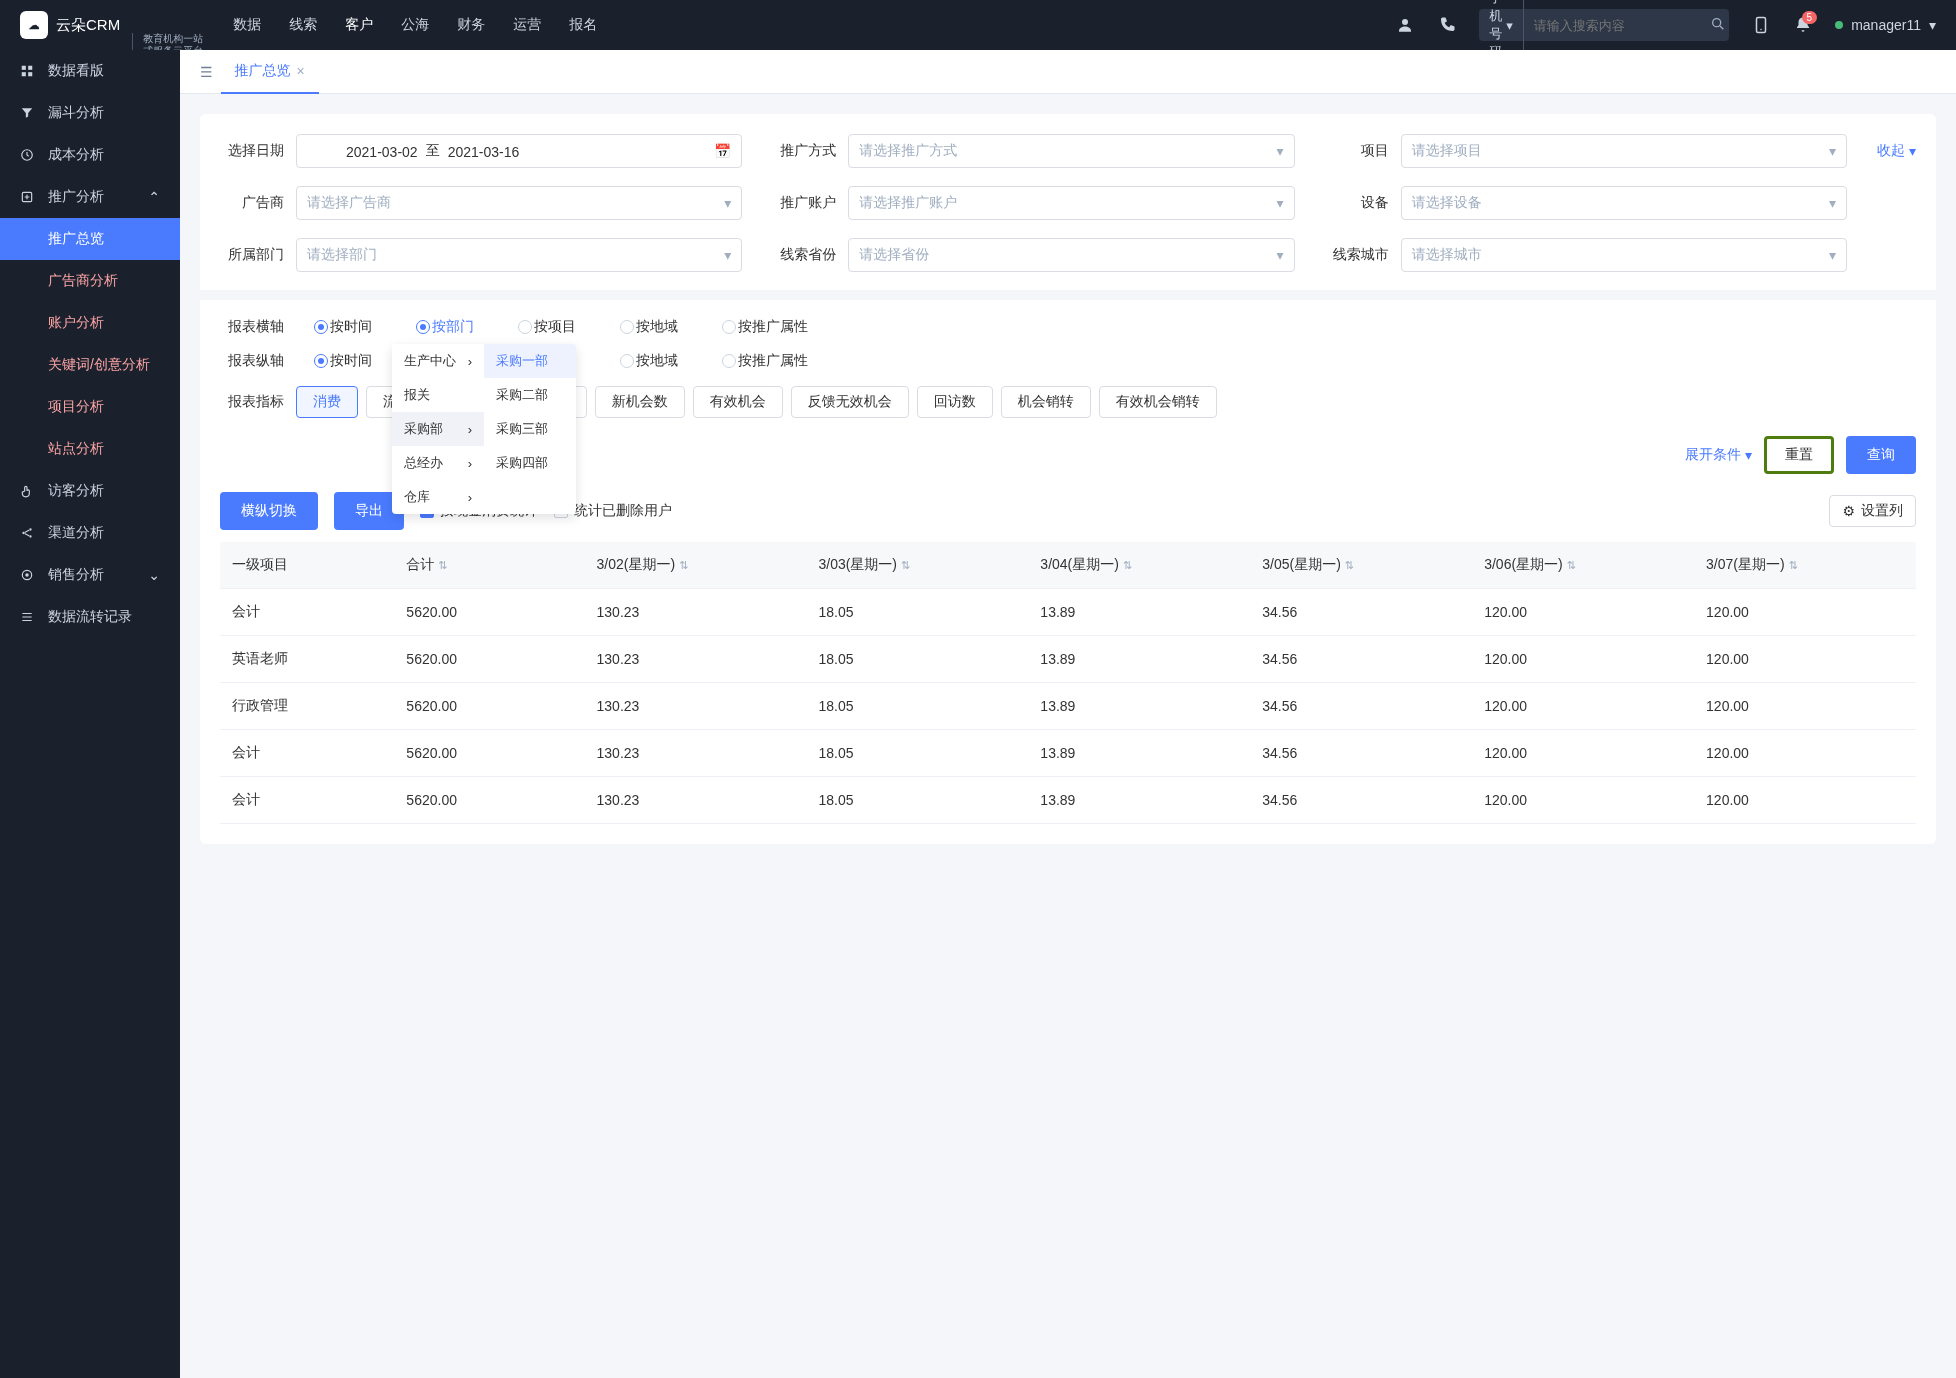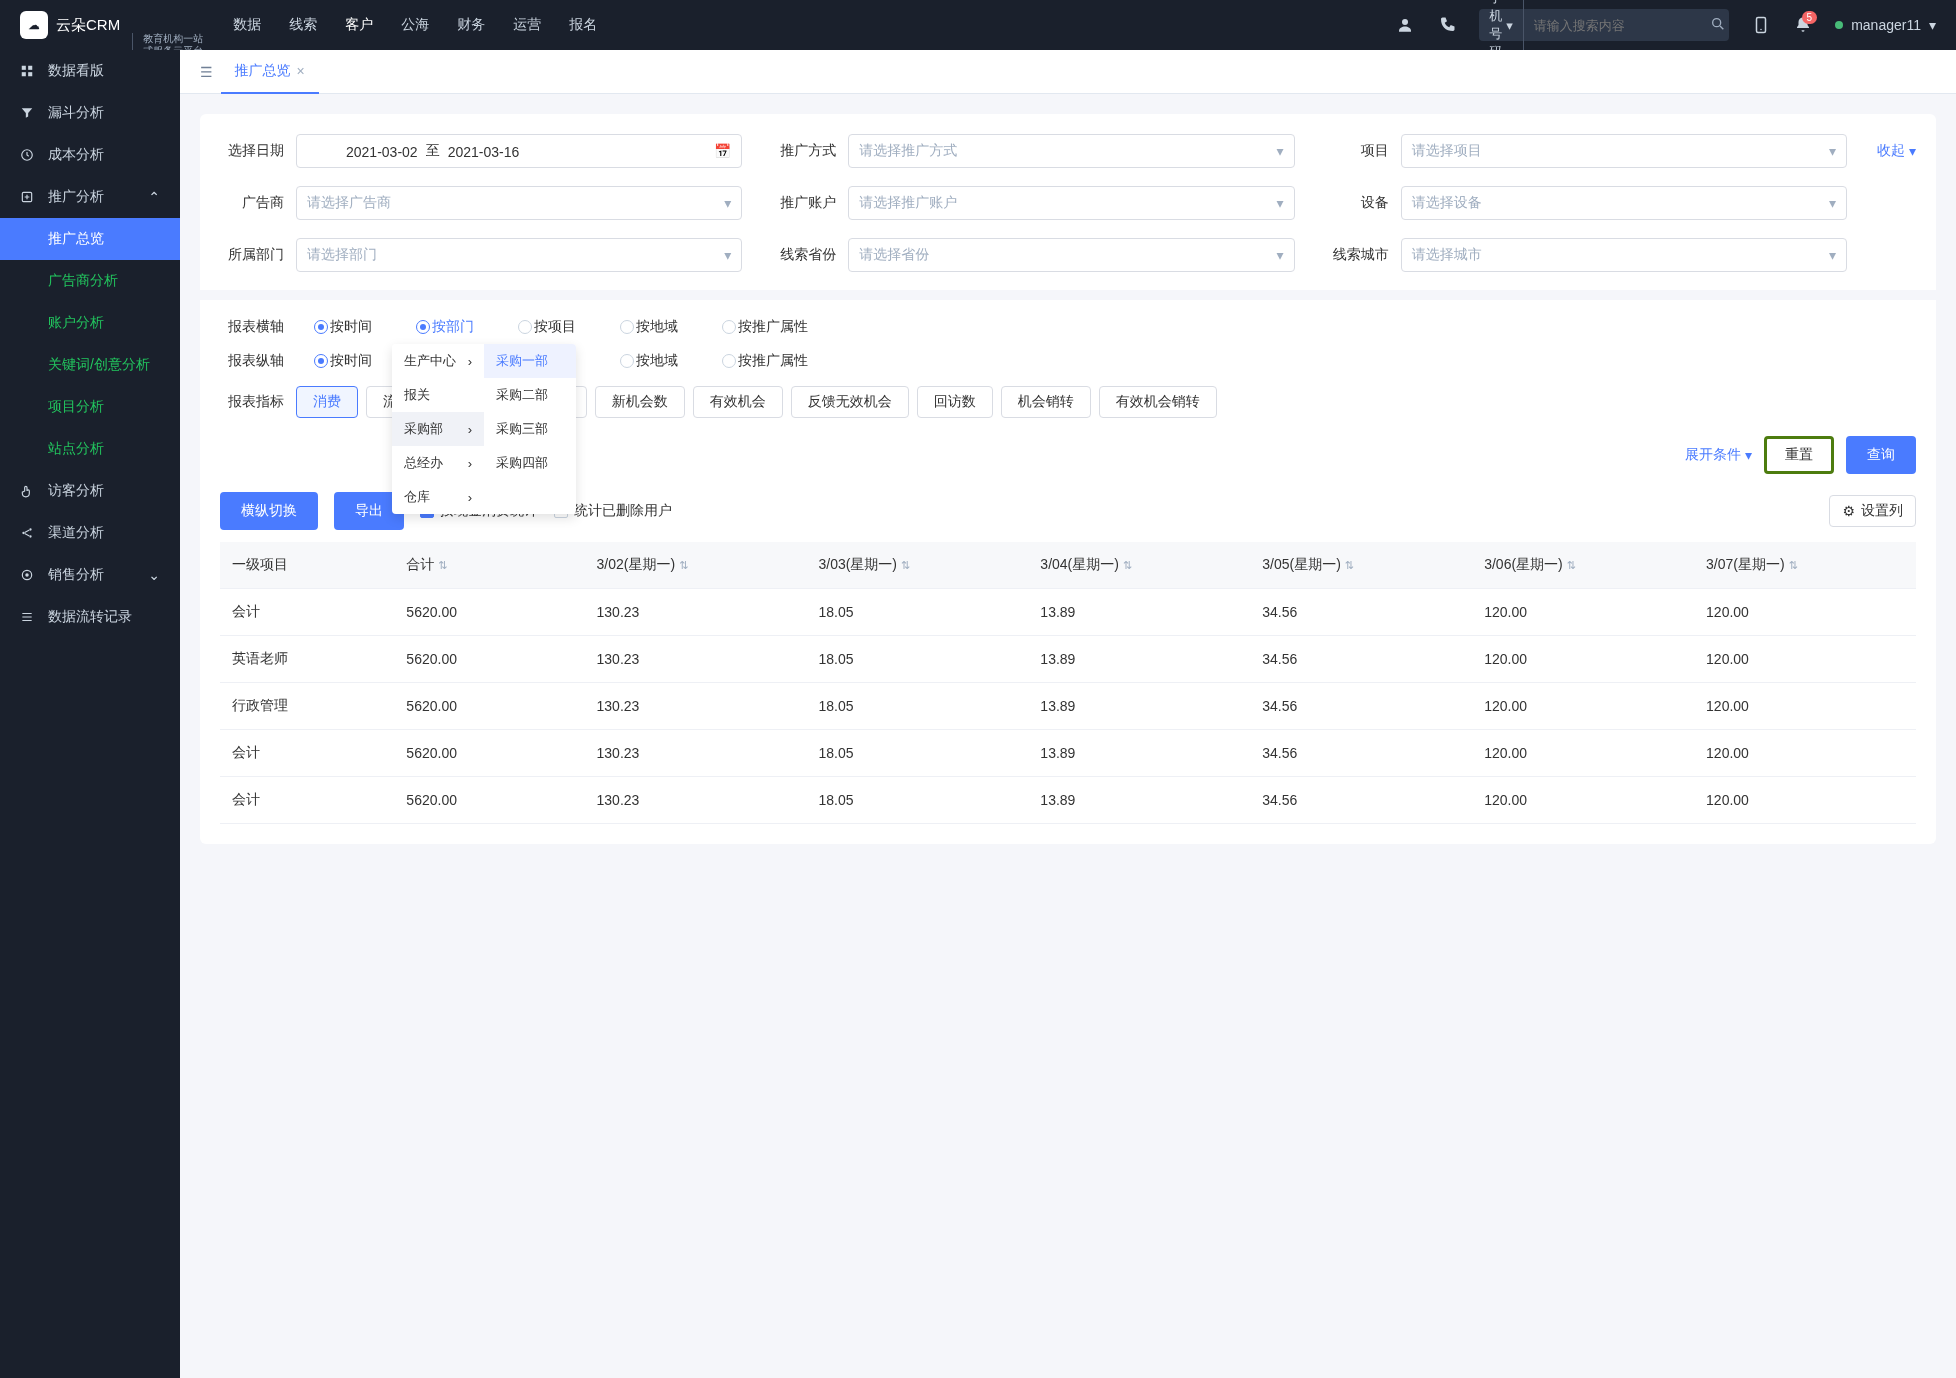--- a/index.html
+++ b/index.html
@@ -25,21 +25,21 @@
 .bell-wrap { position: relative; }
 .bell-badge { position: absolute; top: -4px; right: -4px; background: #f56565; color: #fff; border-radius: 999px; font-size: 10px; padding: 1px 5px; }
 .status-dot { width: 8px; height: 8px; border-radius: 50%; background: #48bb78; }
 .username { display: flex; align-items: center; gap: 8px; font-size: 14px; }
 
 
 .layout { display: flex; height: calc(100vh - 50px); }
 .sidebar { width: 180px; background: #1a202c; color: #cbd5e0; overflow-y: auto; flex-shrink: 0; }
 .side-item { display: flex; align-items: center; gap: 12px; padding: 12px 20px; cursor: pointer; font-size: 14px; position: relative; }
 .side-item.active { background: #4a7bff; color: #fff; }
-.side-item.sub { padding-left: 48px; color:#22c55e; }
+.side-item.sub { padding-left: 48px; color:#fca5a5; }
 .side-item.sub.active { color:#fff; }
 .side-icon { width: 16px; height: 16px; display: inline-flex; align-items: center; }
 .chev { margin-left: auto; }
 
 
 .main { flex: 1; background: #f5f6fa; overflow-y: auto; }
 .tabbar { display: flex; align-items: center; background: #fff; border-bottom: 1px solid #e2e8f0; height: 44px; padding: 0 12px; }
 .hamburger { cursor: pointer; padding: 0 8px; color: #718096; }
 .tab { display: flex; align-items: center; gap: 6px; padding: 0 14px; height: 44px; border-bottom: 2px solid transparent; font-size: 14px; }
 .tab.active { border-bottom-color: #4a7bff; color: #4a7bff; }

